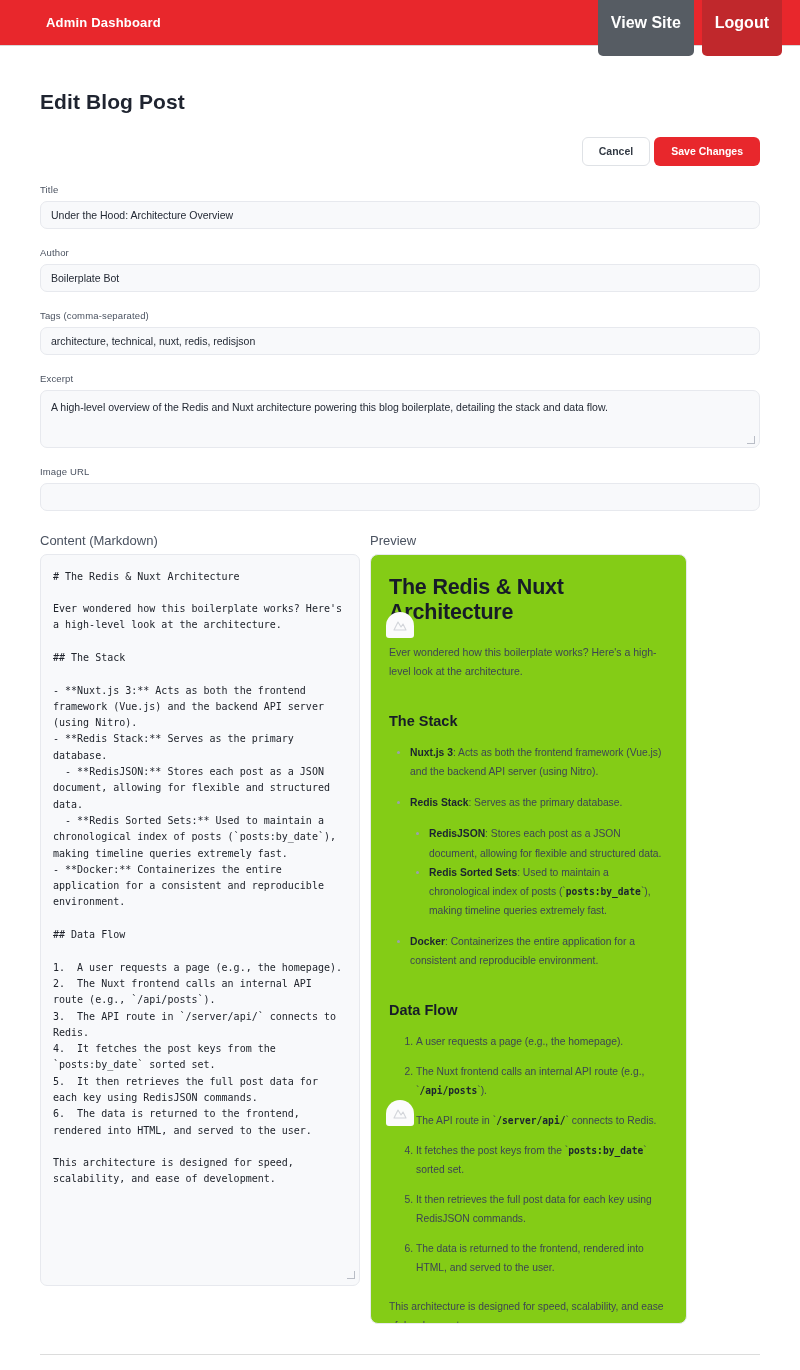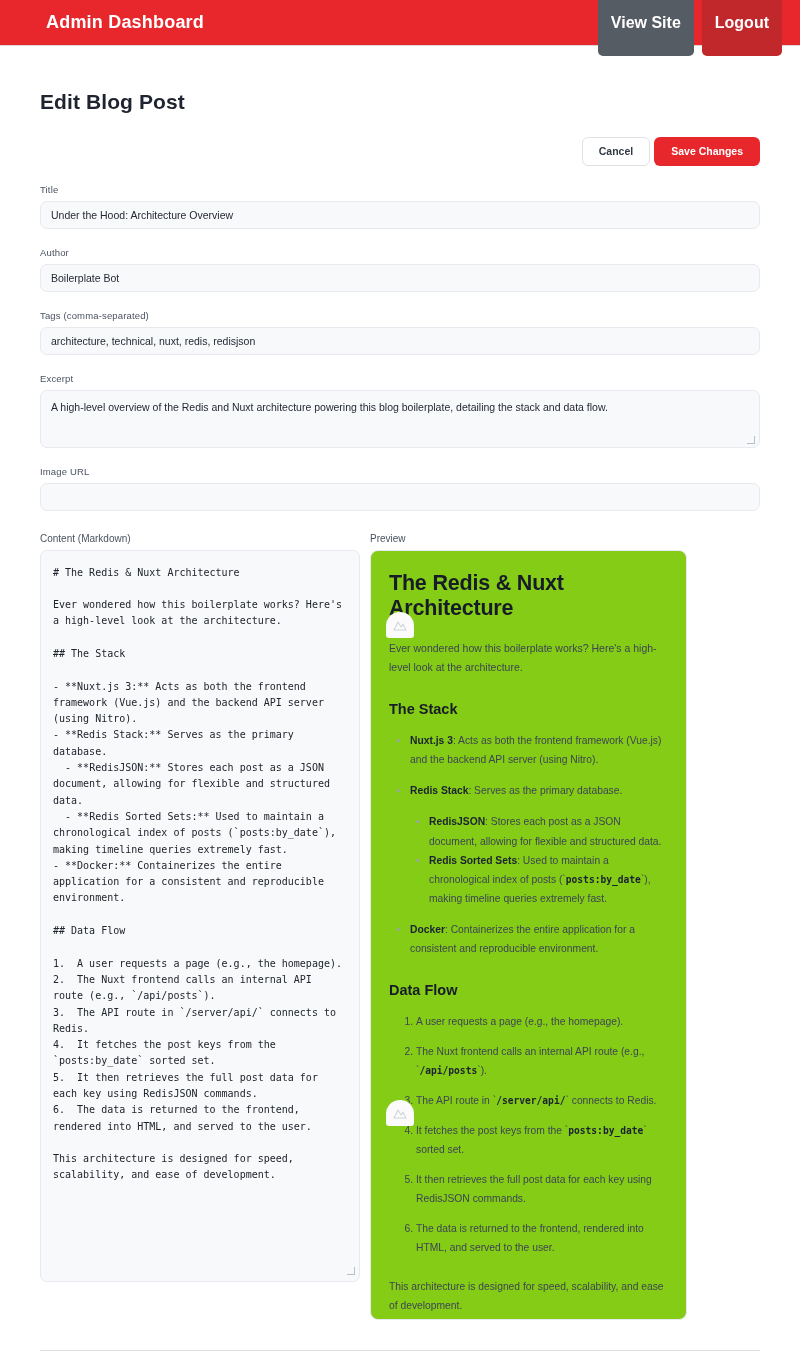--- a/index.html
+++ b/index.html
@@ -19,21 +19,21 @@
     height: 46px;
     background: #e8272c;
     display: flex;
     align-items: center;
     justify-content: space-between;
     padding: 0 18px 0 46px;
     border-bottom: 1px solid #d8d8d8;
   }
   .brand {
     color: #ffffff;
-    font-size: 18px;
+    font-size: 13px;
     font-weight: 700;
     letter-spacing: .2px;
     white-space: nowrap;
   }
   .nav-actions { display: flex; align-items: center; gap: 8px; }
   .btn {
     border-radius: 5px;
     font-size: 16px;
     font-weight: 600;
     line-height: 1;
@@ -133,21 +133,21 @@
   
   .editor-row {
     display: flex;
     gap: 10px;
     margin-top: 22px;
   }
   .editor-col { width: 320px; flex: 0 0 320px; }
   .preview-col { width: 317px; flex: 0 0 317px; }
 
   .col-label {
-    font-size: 10px;
+    font-size: 13px;
     color: #4a5260;
     margin-bottom: 6px;
   }
 
   .markdown-area {
     background: #f8f9fb;
     border: 1px solid #e7e9ee;
     border-radius: 7px;
     height: 732px;
     padding: 14px 12px;
@@ -179,21 +179,21 @@
   }
   .pv-p {
     font-size: 10.5px;
     line-height: 1.85;
     margin: 0 0 22px 0;
     color: #3d4553;
   }
   .pv-h2 {
     font-size: 14.5px;
     font-weight: 700;
-    margin: 24px 0 14px 0;
+    margin: 32px 0 14px 0;
     color: #171c28;
   }
   .pv-ul { margin: 4px; padding-left: 17px; list-style: disc; }
   .pv-ul > li { margin-bottom: 12px; }
   .pv-ul ul {
     list-style: disc;
     margin: 12px 0 0 0;
     padding-left: 19px;
   }
   .pv-ol { margin: 8px; padding-left: 19px; }

